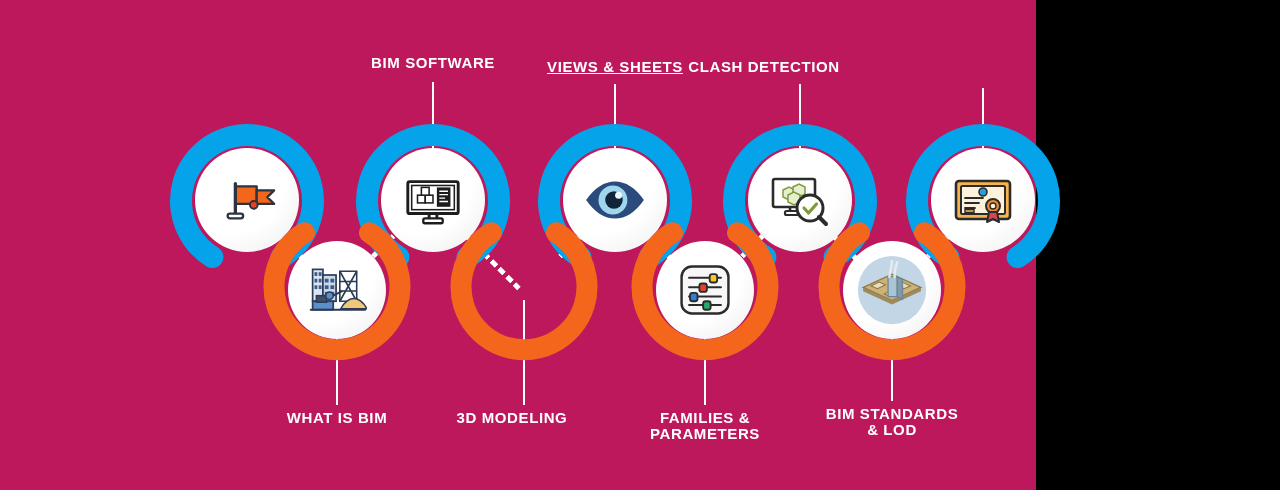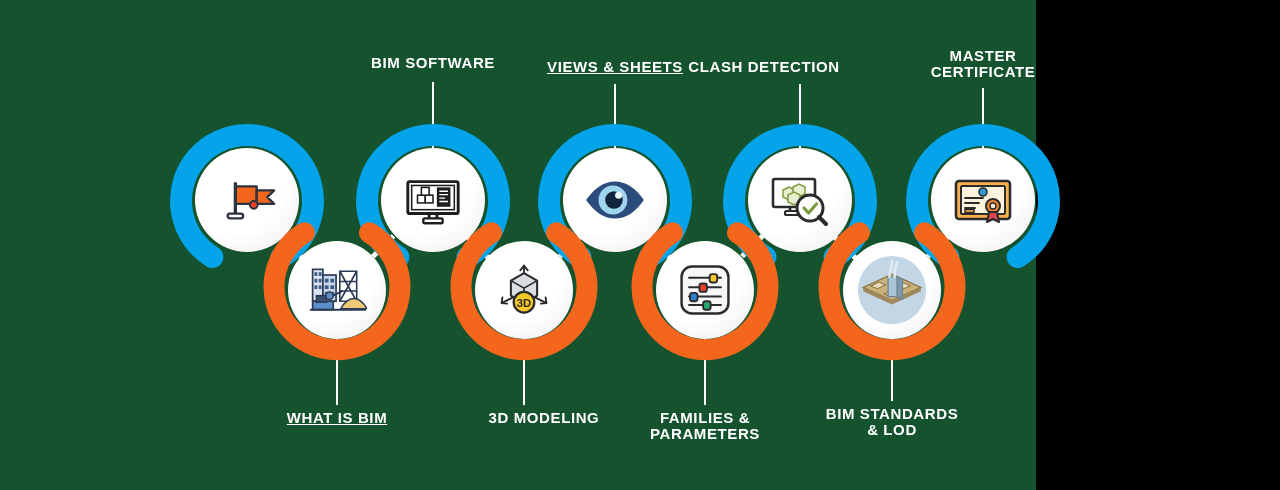--- a/index.html
+++ b/index.html
@@ -5,21 +5,21 @@
   * { box-sizing: border-box; margin: 0; padding: 0; }
   html, body {
     width: 1280px; height: 490px;
     background: #000000;
     overflow: hidden;
     font-family: "Liberation Sans", sans-serif;
   }
   #stage {
     position: relative;
     width: 1036px; height: 490px;
-    background: #14532d;
+    background: #be185d;
   }
 
   
   .label {
     position: absolute;
     color: #ffffff;
     font-weight: bold;
     font-size: 15px;
     letter-spacing: 0.6px;
     line-height: 16px;
@@ -75,25 +75,23 @@
   .icon-wrap svg { display: block; }
 </style>
 </head>
 <body>
 
 <div id="stage">
 
   <div class="label" style="left:433px; top:55px;">BIM SOFTWARE</div>
   <div class="label" style="left:615px; top:59px;text-decoration:underline;">VIEWS &amp; SHEETS</div>
   <div class="label" style="left:764px; top:59px;">CLASH DETECTION</div>
-  <div class="label" style="left:983px; top:48px;">MASTER
-CERTIFICATE</div>
-
-  <div class="label" style="left:337px; top:410px;text-decoration:underline;">WHAT IS BIM</div>
-  <div class="label" style="left:544px; top:410px;">3D MODELING</div>
+
+  <div class="label" style="left:337px; top:410px;">WHAT IS BIM</div>
+  <div class="label" style="left:512px; top:410px;">3D MODELING</div>
   <div class="label" style="left:705px; top:410px;">FAMILIES &amp;
 PARAMETERS</div>
   <div class="label" style="left:892px; top:406px;">BIM STANDARDS
 &amp; LOD</div>
 
   <div class="stem" style="left:433px; top:82px;  height:110px;"></div>
   <div class="stem" style="left:615px; top:84px;  height:108px;"></div>
   <div class="stem" style="left:800px; top:84px;  height:108px;"></div>
   <div class="stem" style="left:983px; top:88px; height:104px;"></div>
 
@@ -256,35 +254,20 @@
           <path d="M4 53h58" stroke="#2B3A55" stroke-width="2.2" stroke-linecap="round"></path>
         </svg>
       </span>
     </div>
   </div>
 
   <div class="node" style="left:524px; top:290px; width:148px; height:148px;">
     <svg class="arc" width="148" height="148" viewBox="0 0 148 148">
       <path d="M 41.5 16.8 A 63 63 0 1 0 106.5 16.8" fill="none" stroke="#F4661B" stroke-width="21" stroke-linecap="round"></path>
     </svg>
-    <div class="disc" style="width:98px; height:98px;">
-      <span class="icon-wrap">
-        <svg width="60" height="60" viewBox="0 0 64 64">
-          <g stroke="#2B2B2B" stroke-width="2" fill="none" stroke-linecap="round">
-            <path d="M32 34V6M32 6l-4 5M32 6l4 5"></path>
-            <path d="M32 34L8 46M8 46l6 .5M8 46l1-6"></path>
-            <path d="M32 34l24 12M56 46l-6 .5M56 46l-1-6"></path>
-          </g>
-          <path d="M32 14l14 8v16l-14 8-14-8V22z" fill="#D9DDE1" stroke="#2B2B2B" stroke-width="2.2" stroke-linejoin="round"></path>
-          <path d="M18 22l14 8 14-8M32 30v16" fill="none" stroke="#2B2B2B" stroke-width="1.8"></path>
-          <circle cx="32" cy="45" r="11" fill="#F5C828" stroke="#2B2B2B" stroke-width="2.4"></circle>
-          <text x="32" y="50" font-family="Liberation Sans, sans-serif" font-size="12" font-weight="bold" fill="#2B2B2B" text-anchor="middle">3D</text>
-        </svg>
-      </span>
-    </div>
   </div>
 
   <div class="node" style="left:705px; top:290px; width:148px; height:148px;">
     <svg class="arc" width="148" height="148" viewBox="0 0 148 148">
       <path d="M 41.5 16.8 A 63 63 0 1 0 106.5 16.8" fill="none" stroke="#F4661B" stroke-width="21" stroke-linecap="round"></path>
     </svg>
     <div class="disc" style="width:98px; height:98px;">
       <span class="icon-wrap">
         <svg width="60" height="60" viewBox="0 0 64 64">
           <rect x="7" y="7" width="50" height="50" rx="11" fill="#F7F7F7" stroke="#2B2B2B" stroke-width="2.6"></rect>

